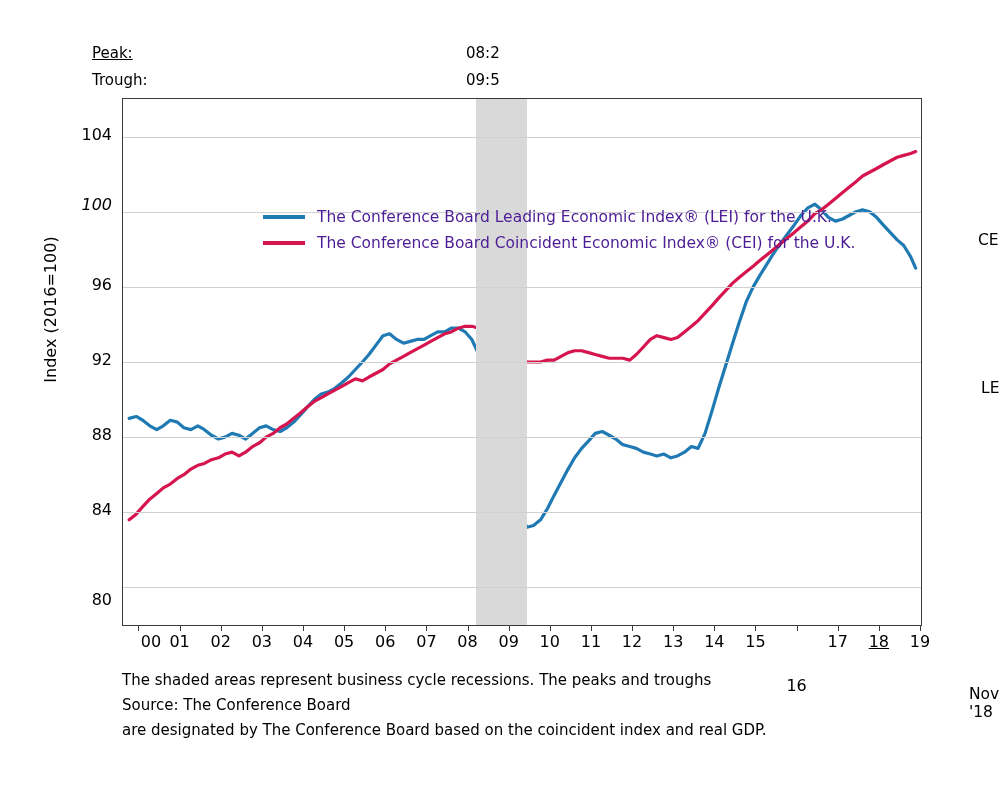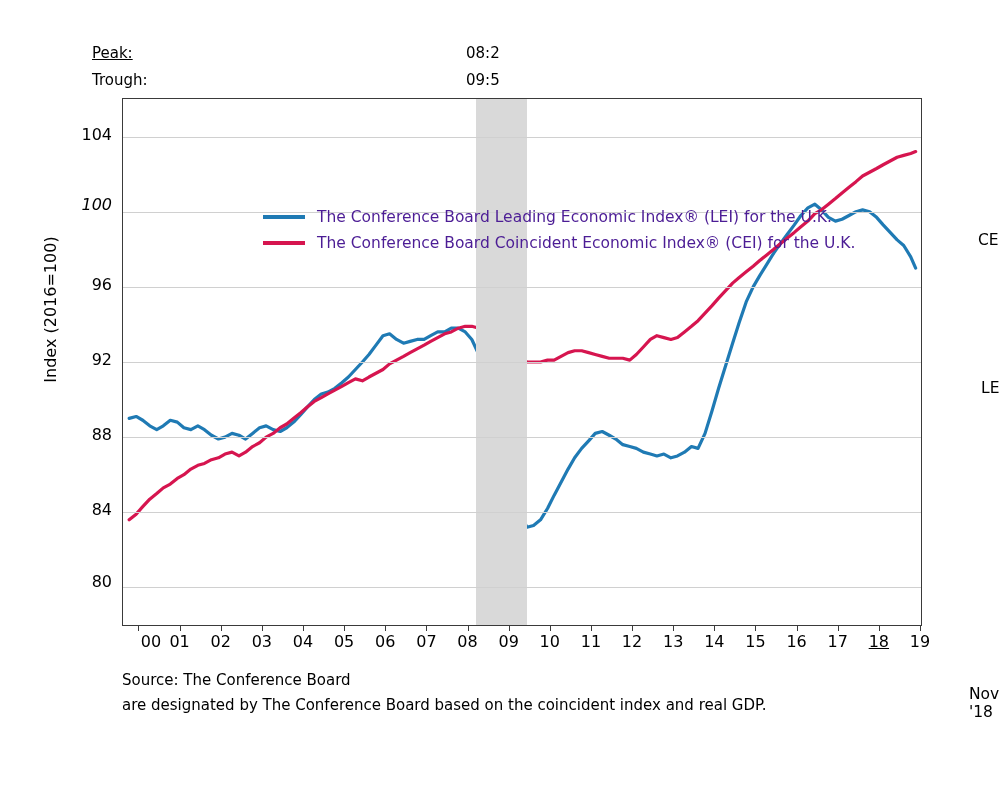--- a/index.html
+++ b/index.html
@@ -172,21 +172,21 @@
         <div class="legend-text">The Conference Board Coincident Economic Index® (CEI) for the U.K.</div>
       </div>
     </div>
 
     <div class="series-tag" id="tag-cei">CEI</div>
     <div class="series-tag" id="tag-lei">LEI</div>
     <div class="series-tag" id="date-tag">Nov '18</div>
   </div>
 
   <div id="ytick-layer">
-      <div class="ytick-label" style="top: 572px;">80</div>
+      <div class="ytick-label" style="top: 590px;">80</div>
       <div class="ytick-label" style="top: 500.286px;">84</div>
       <div class="ytick-label" style="top: 425.143px;">88</div>
       <div class="ytick-label" style="top: 350px;">92</div>
       <div class="ytick-label" style="top: 274.857px;">96</div>
       <div class="ytick-label" style="top: 195px; font-style: italic;">100</div>
       <div class="ytick-label" style="top: 124.571px;">104</div>
     </div>
   <div id="xtick-layer">
       <div class="xtick-label" style="left: 131px;">00</div>
       <div class="xtick-mark" style="left: 138.454px;"></div>
@@ -213,28 +213,29 @@
       <div class="xtick-label" style="left: 570.928px;">11</div>
       <div class="xtick-mark" style="left: 590.928px;"></div>
       <div class="xtick-label" style="left: 612.062px;">12</div>
       <div class="xtick-mark" style="left: 632.062px;"></div>
       <div class="xtick-label" style="left: 653.196px;">13</div>
       <div class="xtick-mark" style="left: 673.196px;"></div>
       <div class="xtick-label" style="left: 694.33px;">14</div>
       <div class="xtick-mark" style="left: 714.33px;"></div>
       <div class="xtick-label" style="left: 735.464px;">15</div>
       <div class="xtick-mark" style="left: 755.464px;"></div>
-      <div class="xtick-label" style="left: 776.598px;">16</div>
+      <div class="xtick-label" style="left: 776.598px; margin-top: 44px;">16</div>
       <div class="xtick-mark" style="left: 796.598px;"></div>
       <div class="xtick-label" style="left: 817.732px;">17</div>
       <div class="xtick-mark" style="left: 837.732px;"></div>
       <div class="xtick-label" style="left: 858.866px; text-decoration: underline;">18</div>
       <div class="xtick-mark" style="left: 878.866px;"></div>
       <div class="xtick-label" style="left: 900px;">19</div>
       <div class="xtick-mark" style="left: 920px;"></div>
     </div>
 
   <div id="footnotes">
+    <div>The shaded areas represent business cycle recessions. The peaks and troughs</div>
     <div>Source: The Conference Board</div>
     <div>are designated by The Conference Board based on the coincident index and real GDP.</div>
   </div>
 
 </div>
 
 </body></html>

